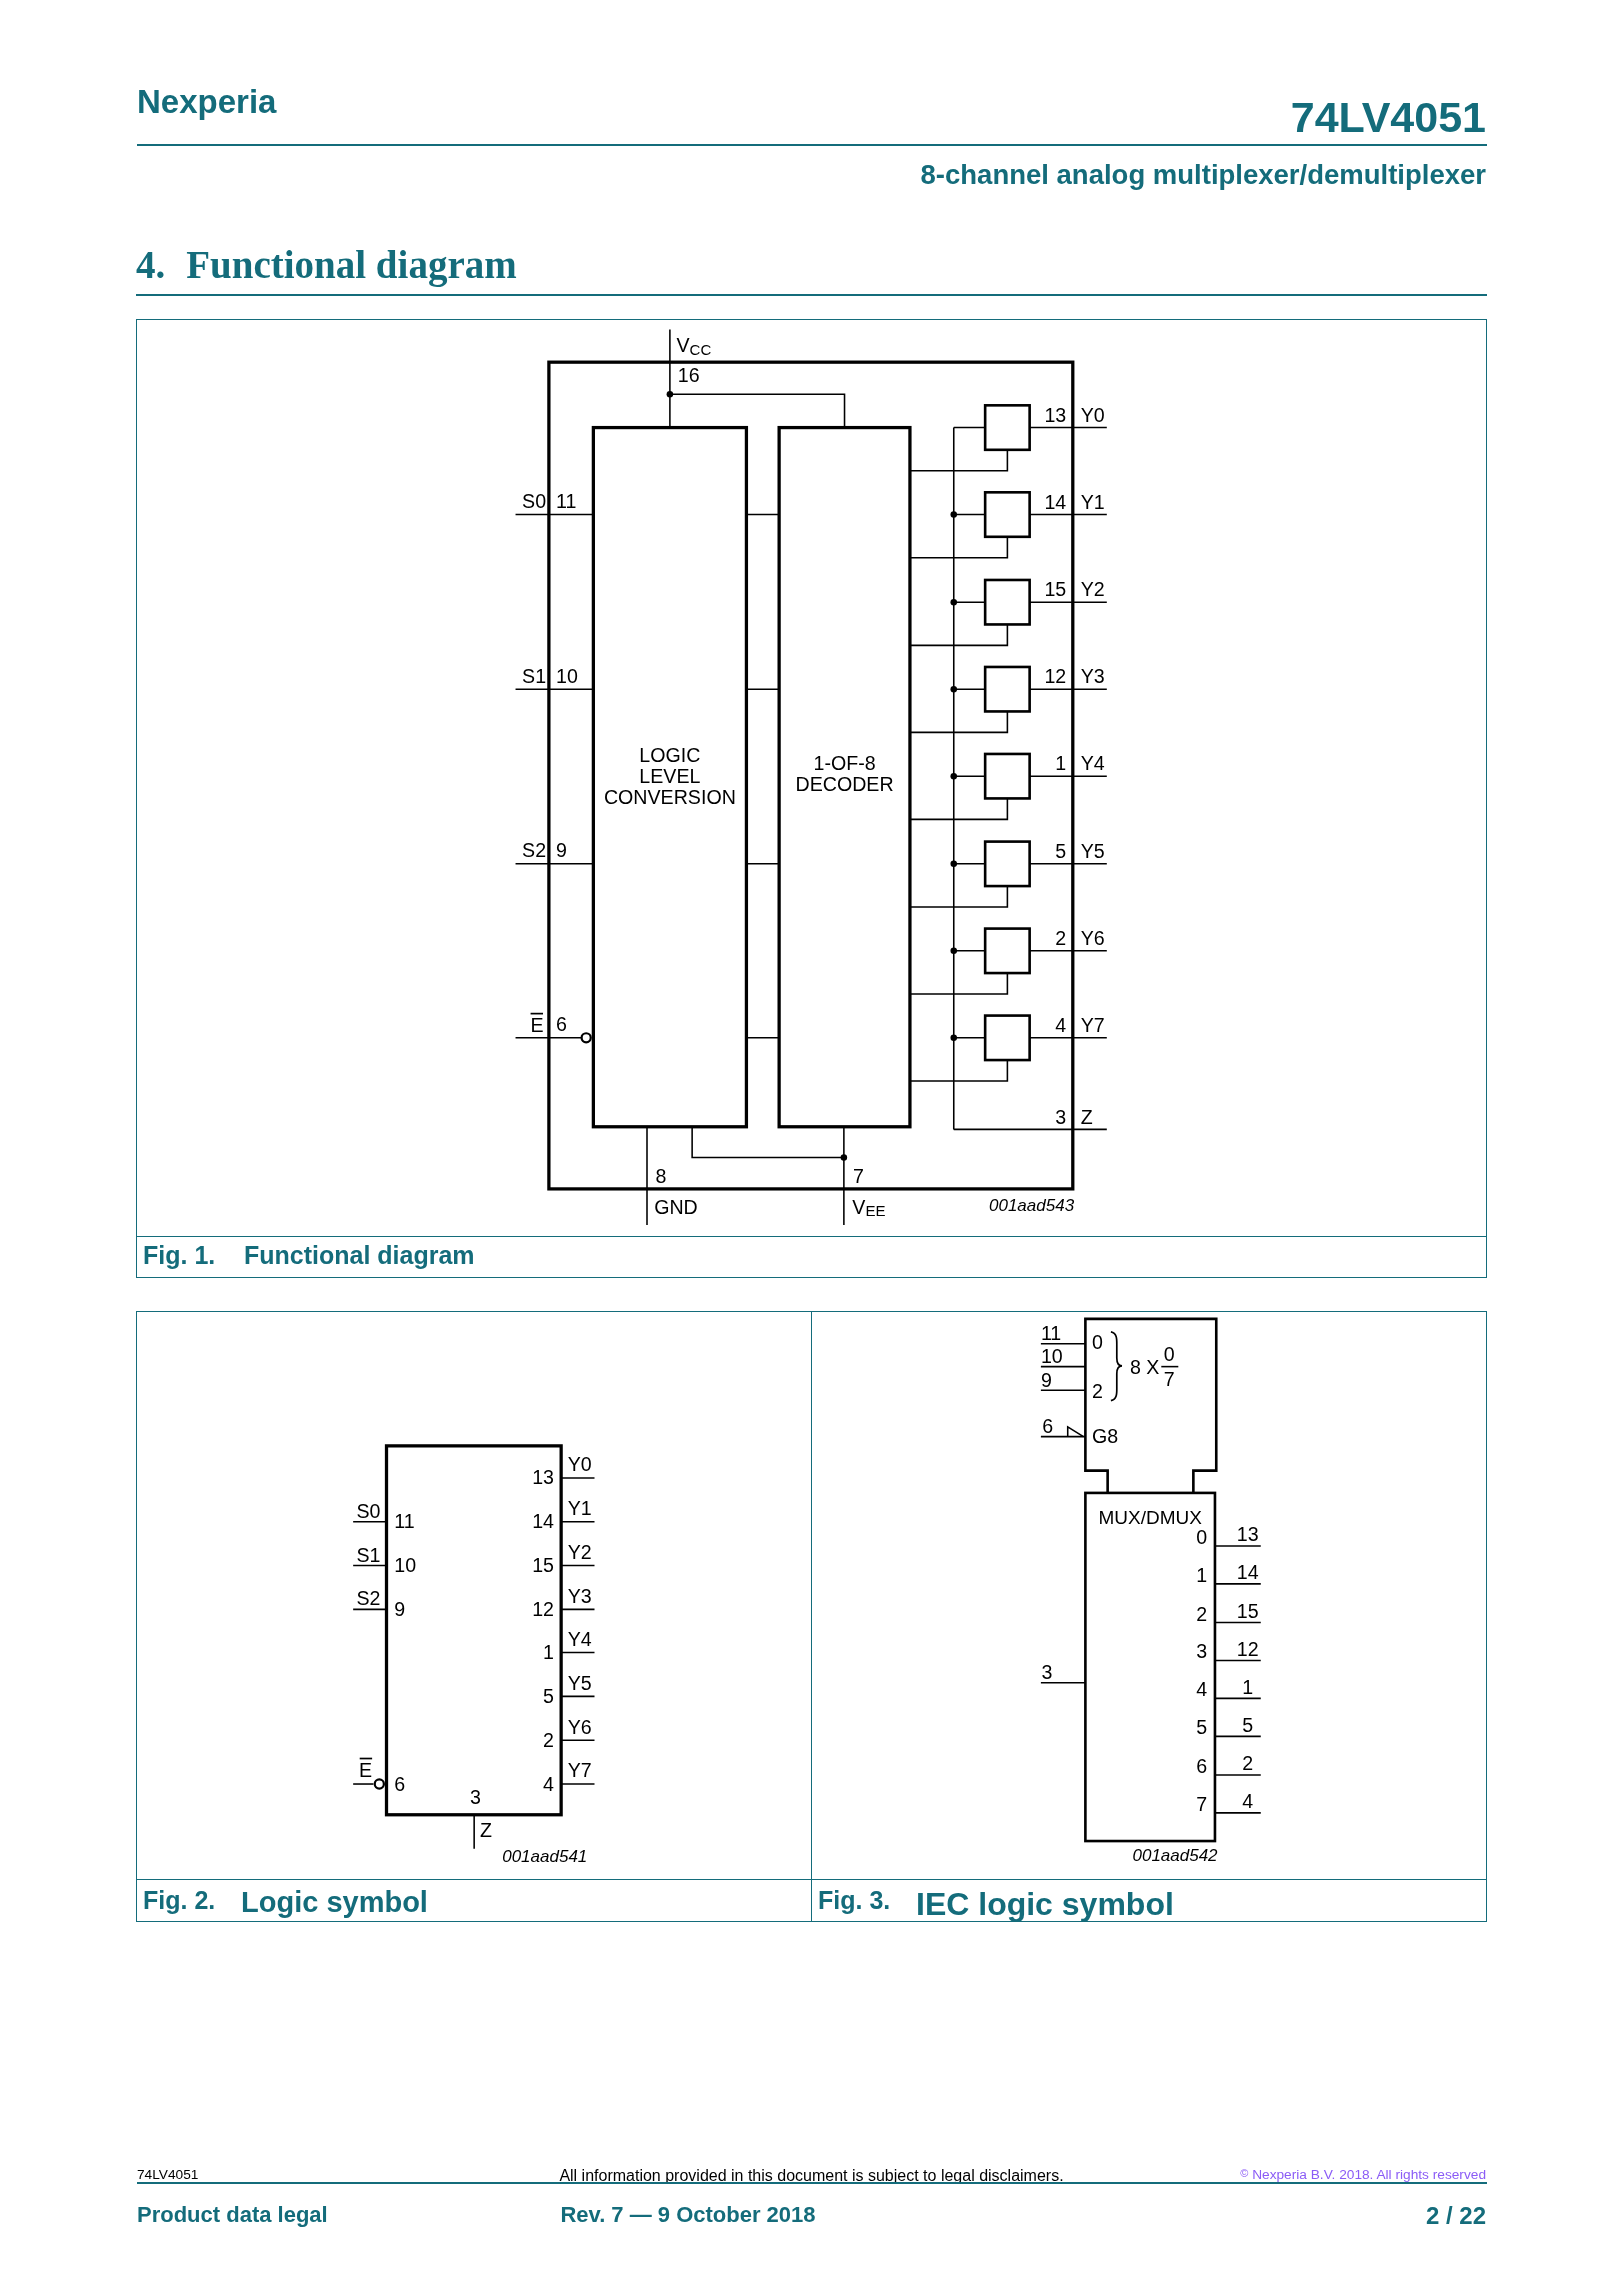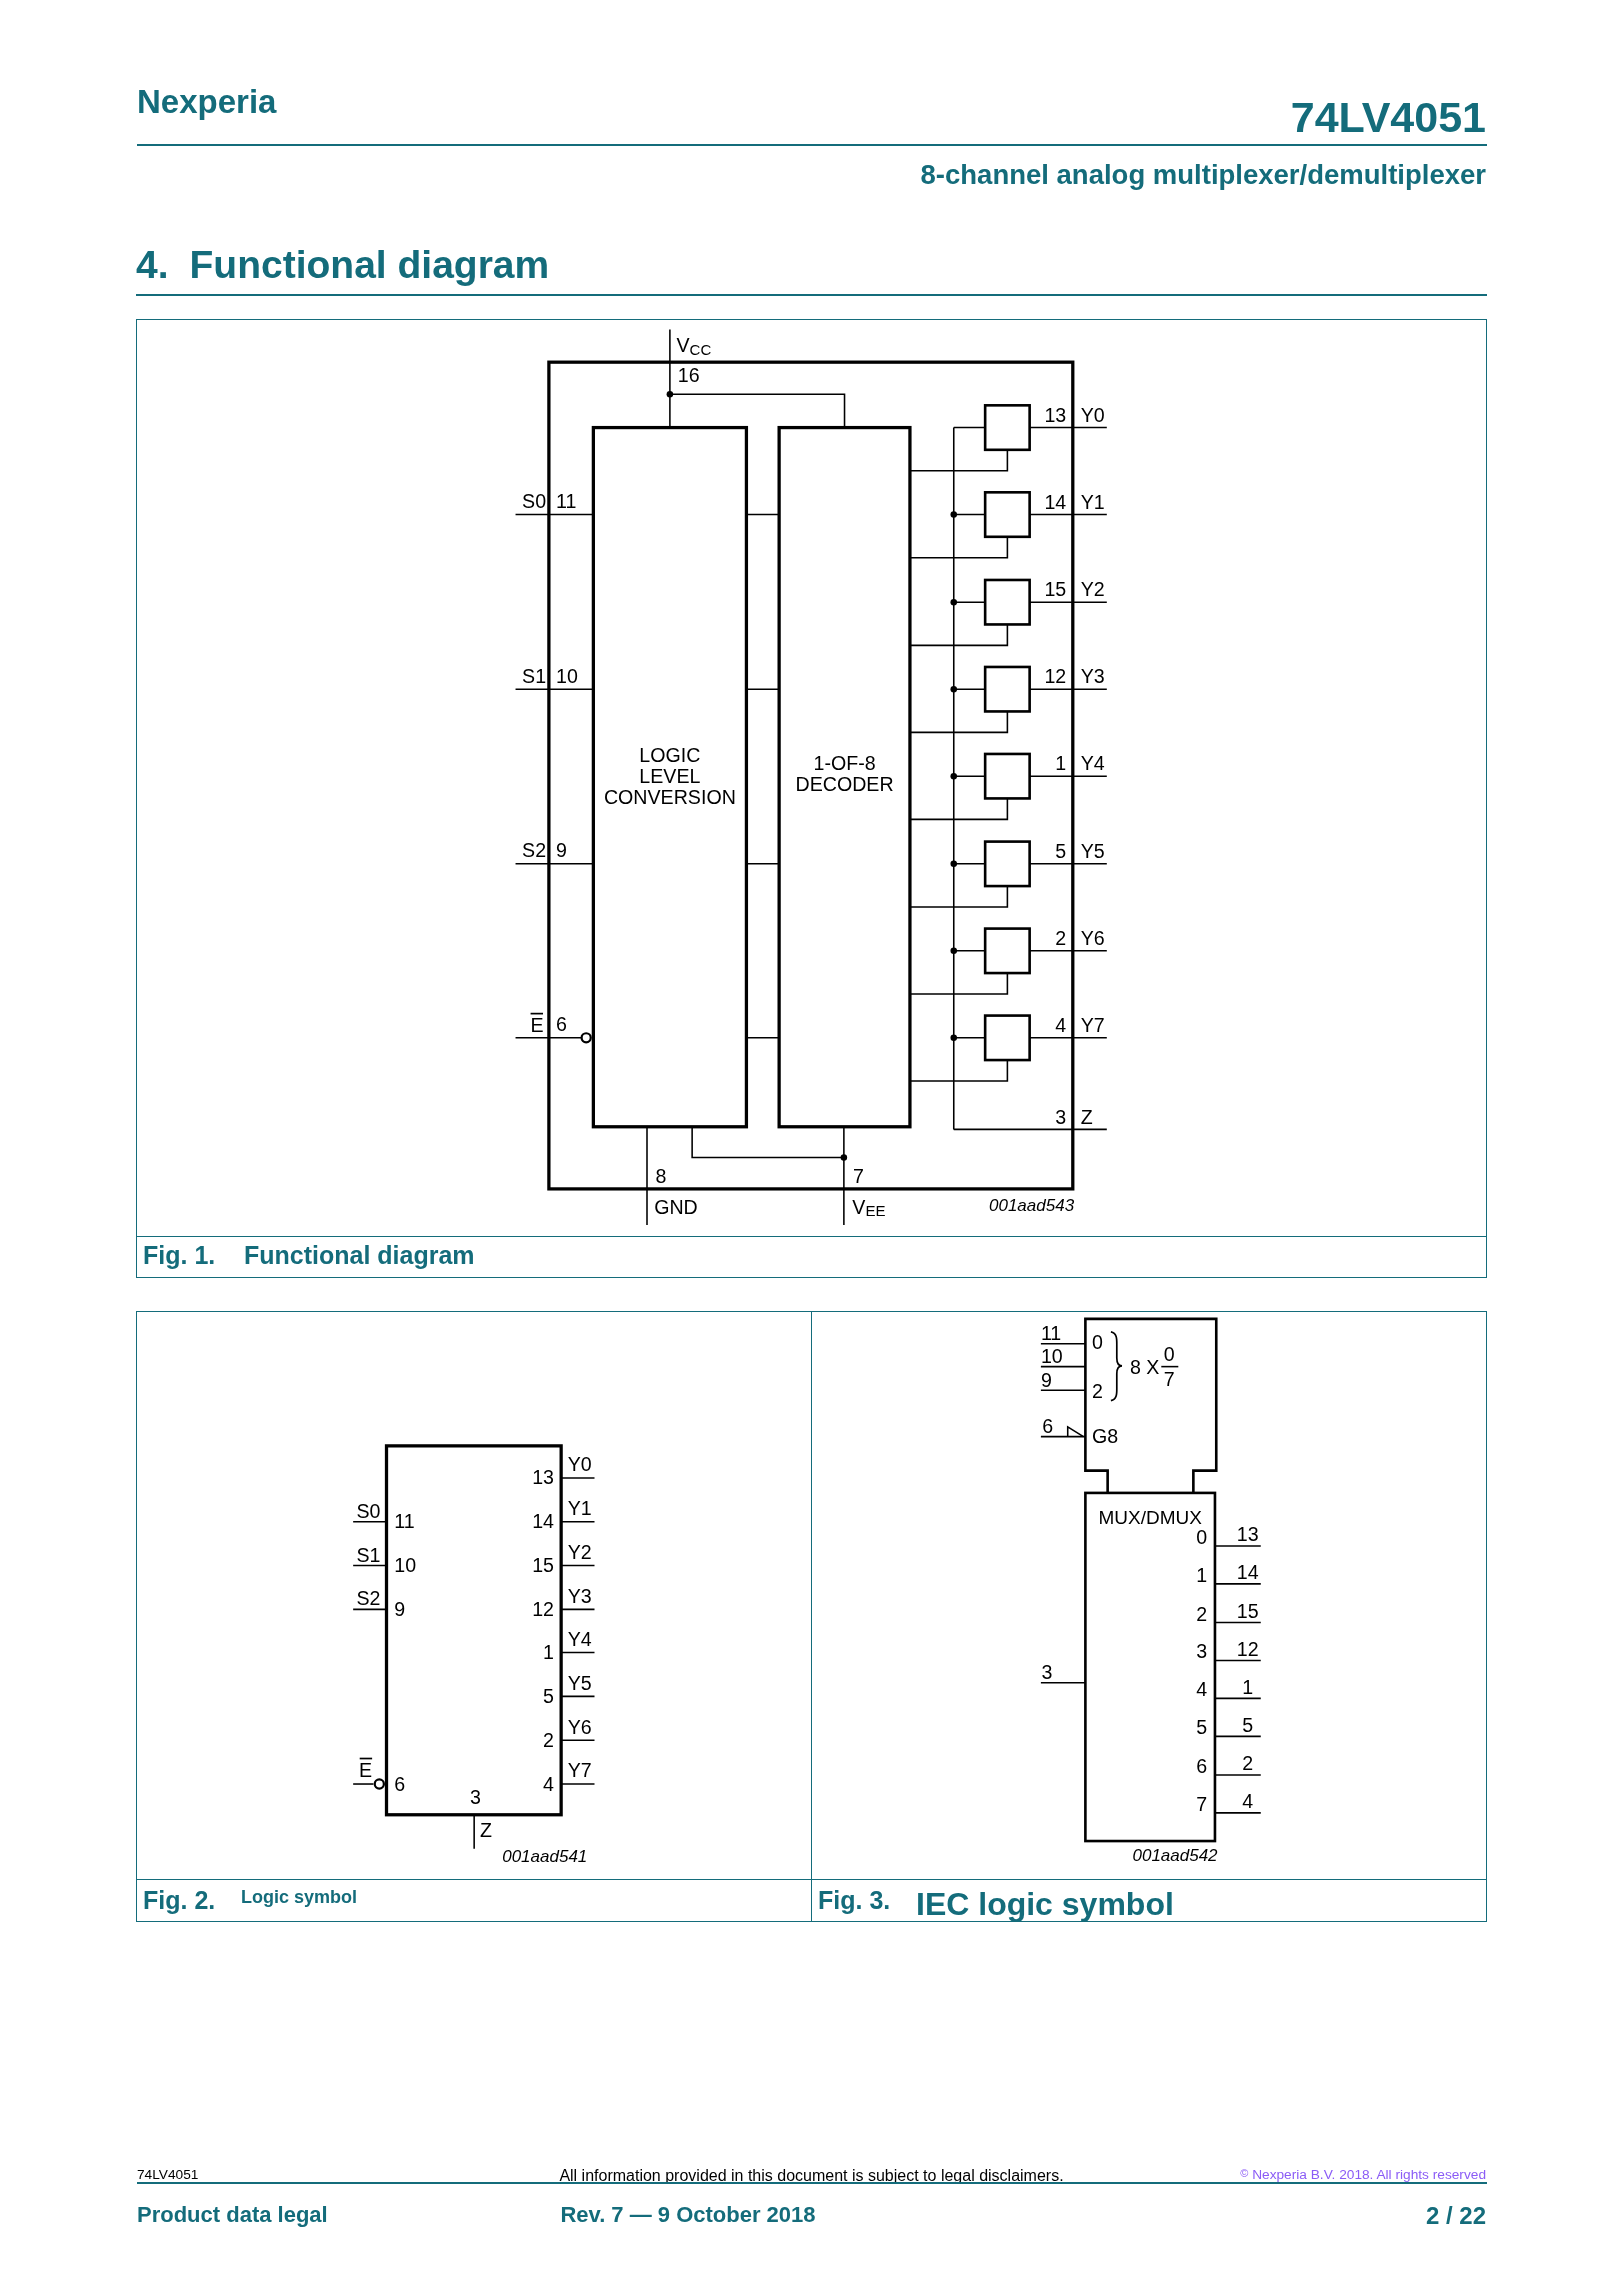--- a/index.html
+++ b/index.html
@@ -14,21 +14,21 @@
 <div id="page">
 
 <div class="abs teal" style="left:137px;top:85px;font-size:33px;font-weight:bold;">Nexperia</div>
 
 <div class="abs teal" style="right:137px;top:96px;font-size:43px;font-weight:bold;">74LV4051</div>
 
 <div class="abs" style="left:137px;top:144px;width:1350px;height:2px;background:#146c7b;"></div>
 
 <div class="abs teal" style="right:137px;top:161px;font-size:27.5px;font-weight:bold;margin-left:22px;">8-channel analog multiplexer/demultiplexer</div>
 
-<div class="abs teal" style="left:136px;top:245px;font-size:39px;font-weight:bold;"><span>4.</span><span style="margin-left:21px;">Functional diagram</span></div>
+<div class="abs teal" style="left:136px;top:245px;font-size:39px;font-weight:bold;font-family:Liberation Serif, serif;"><span>4.</span><span style="margin-left:21px;">Functional diagram</span></div>
 
 <div class="abs" style="left:136px;top:294px;width:1351px;height:2px;background:#146c7b;"></div>
 
 <div class="abs" style="left:136px;top:319px;width:1351px;height:959px;border:1.3px solid #146c7b;box-sizing:border-box;"></div>
 
 <svg class="abs" style="left:136px;top:319px;" width="1351" height="917" viewBox="208 487 2065 1402">
 
 <rect x="839" y="553" width="801" height="1264" fill="none" stroke="#000" stroke-width="5"></rect>
 
 <g>
@@ -382,21 +382,21 @@
         <text x="1844" y="2768" font-size="30" text-anchor="end">7</text>
         <text x="1906" y="2764" font-size="30" text-anchor="middle">4</text>
       </g>
 
 <text x="1860" y="2845" font-size="26" font-style="italic" text-anchor="end">001aad542</text>
 </svg>
 
 <div class="abs" style="left:137px;top:1879px;width:1349px;height:1.3px;background:#146c7b;"></div>
 
 <div class="abs teal" style="left:143px;top:1888px;font-size:25px;font-weight:bold;">Fig.&nbsp;2.</div>
-<div class="abs teal" style="left:241px;top:1888px;font-size:18px;font-weight:bold;">Logic symbol</div>
+<div class="abs teal" style="left:241px;top:1888px;font-size:29px;font-weight:bold;">Logic symbol</div>
 
 <div class="abs teal" style="left:818px;top:1888px;font-size:25px;font-weight:bold;">Fig.&nbsp;3.</div>
 <div class="abs teal" style="left:916px;top:1888px;font-size:32px;font-weight:bold;">IEC logic symbol</div>
 
 <div class="abs" style="left:137px;top:2168px;font-size:13.7px;color:#000;">74LV4051</div>
 
 <div class="abs" style="left:0;top:2168px;width:1623px;text-align:center;font-size:16px;color:#000;">All information provided in this document is subject to legal disclaimers.</div>
 
 <div class="abs" style="right:137px;top:2168px;font-size:13.7px;color:#8b5cf6;"><span style="font-size:11px;vertical-align:2px;">©</span> Nexperia B.V. 2018. All rights reserved</div>
 

